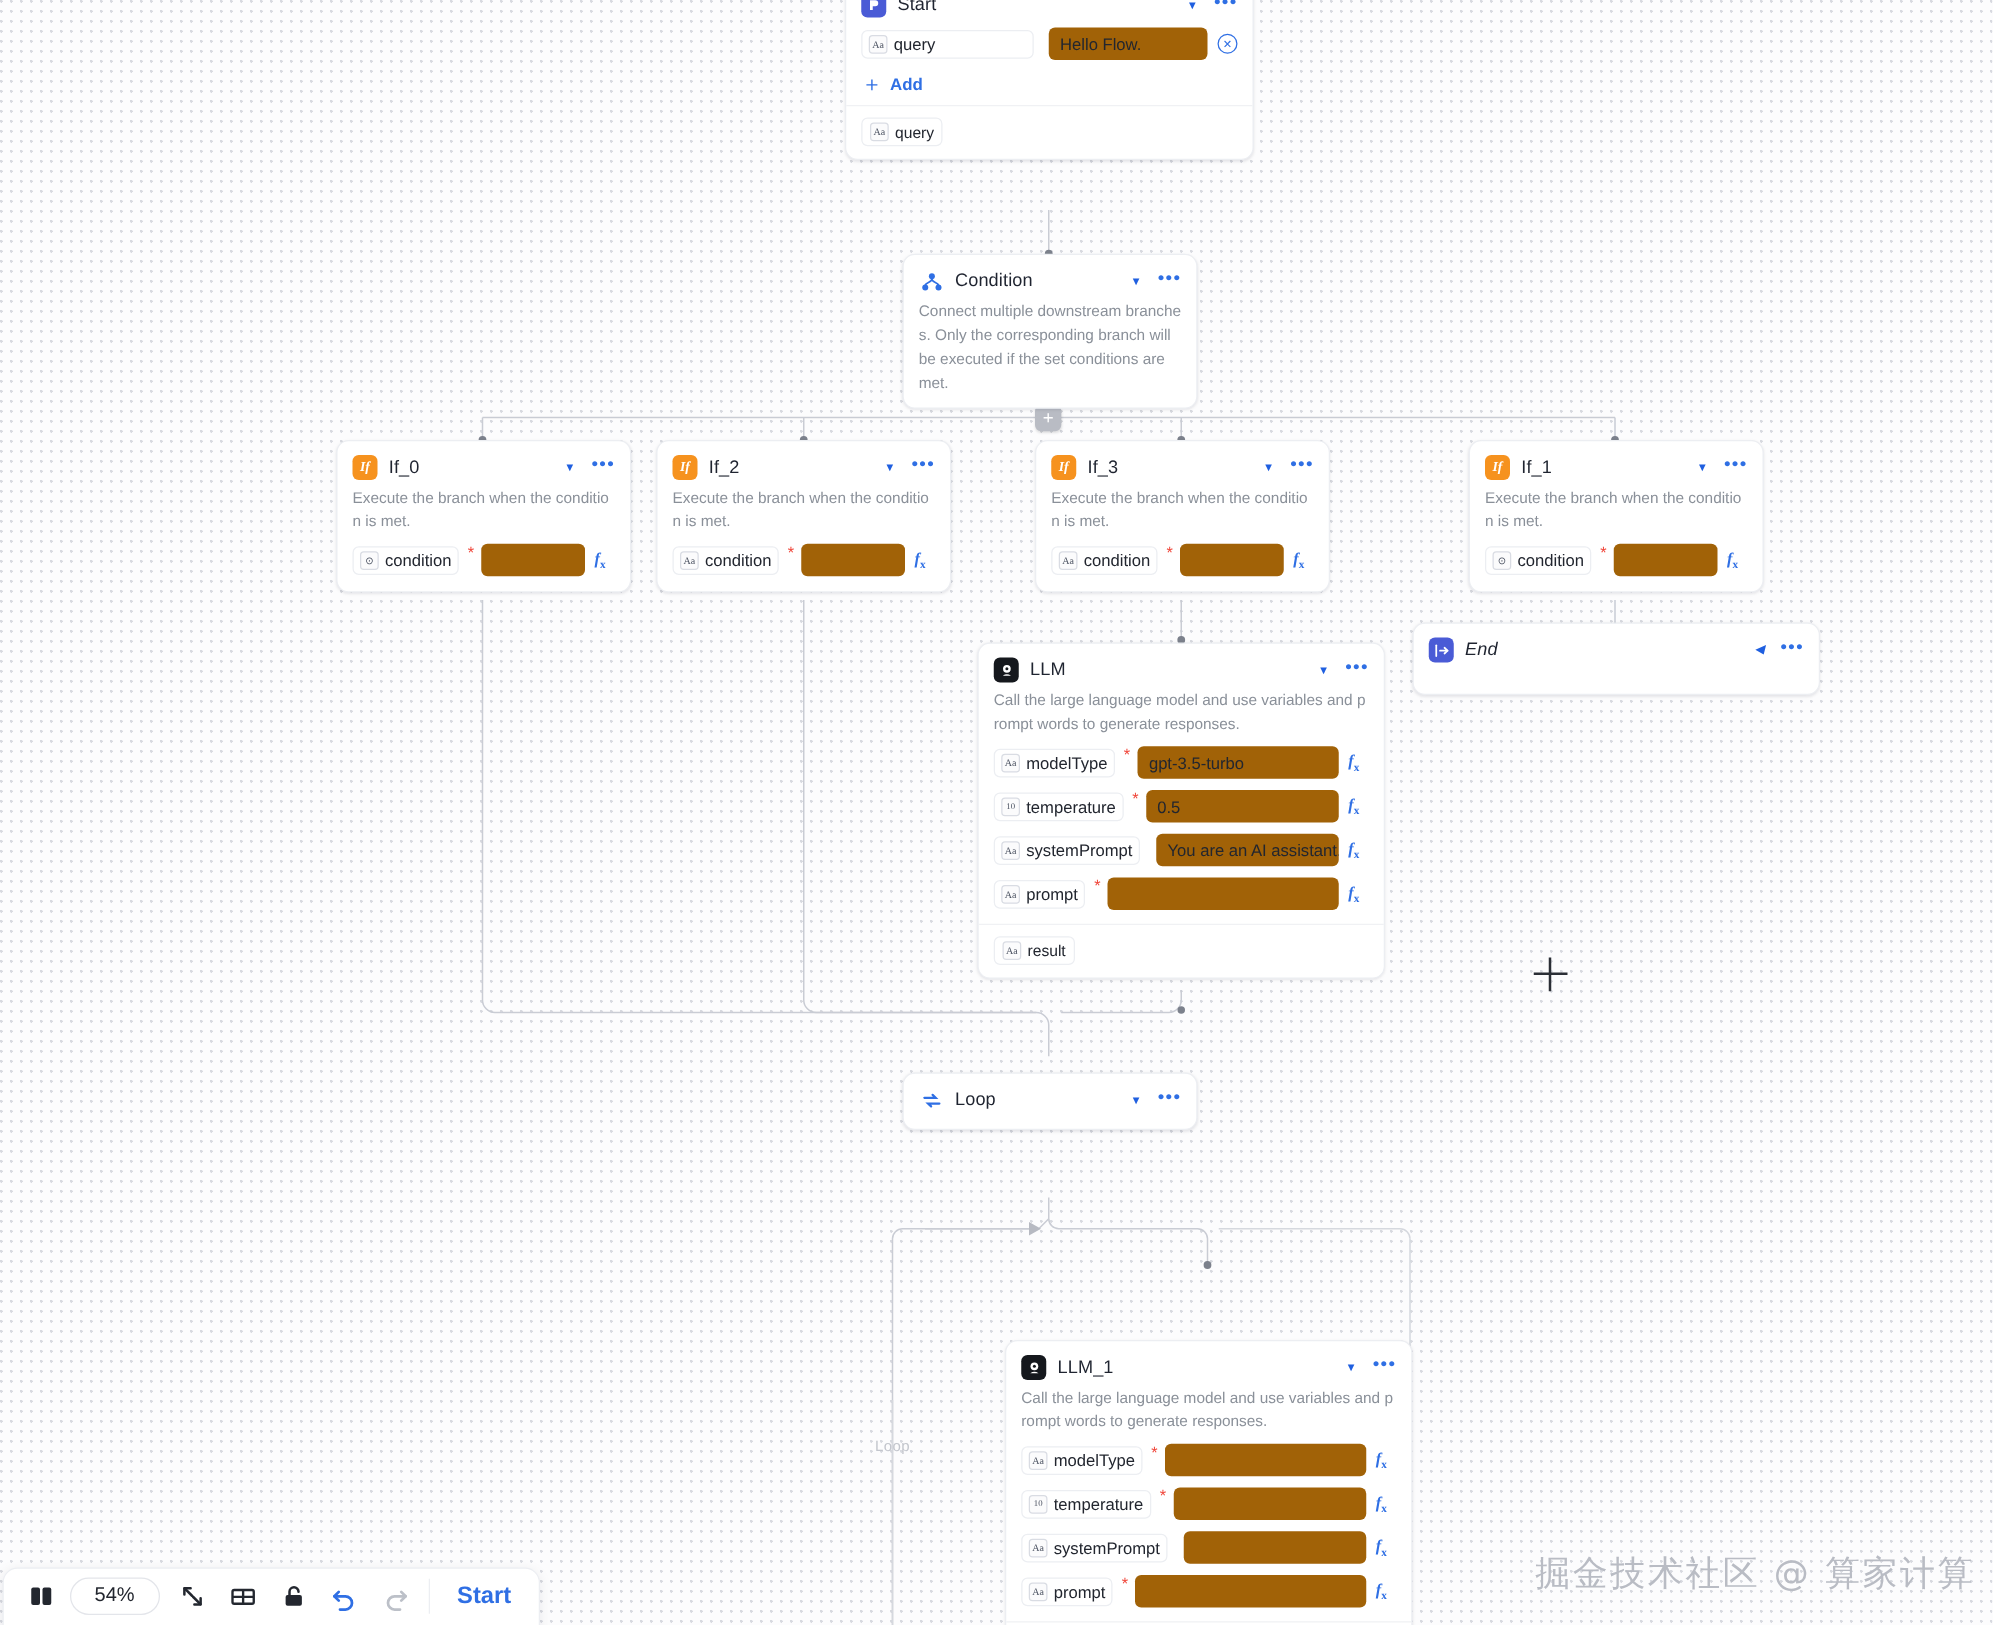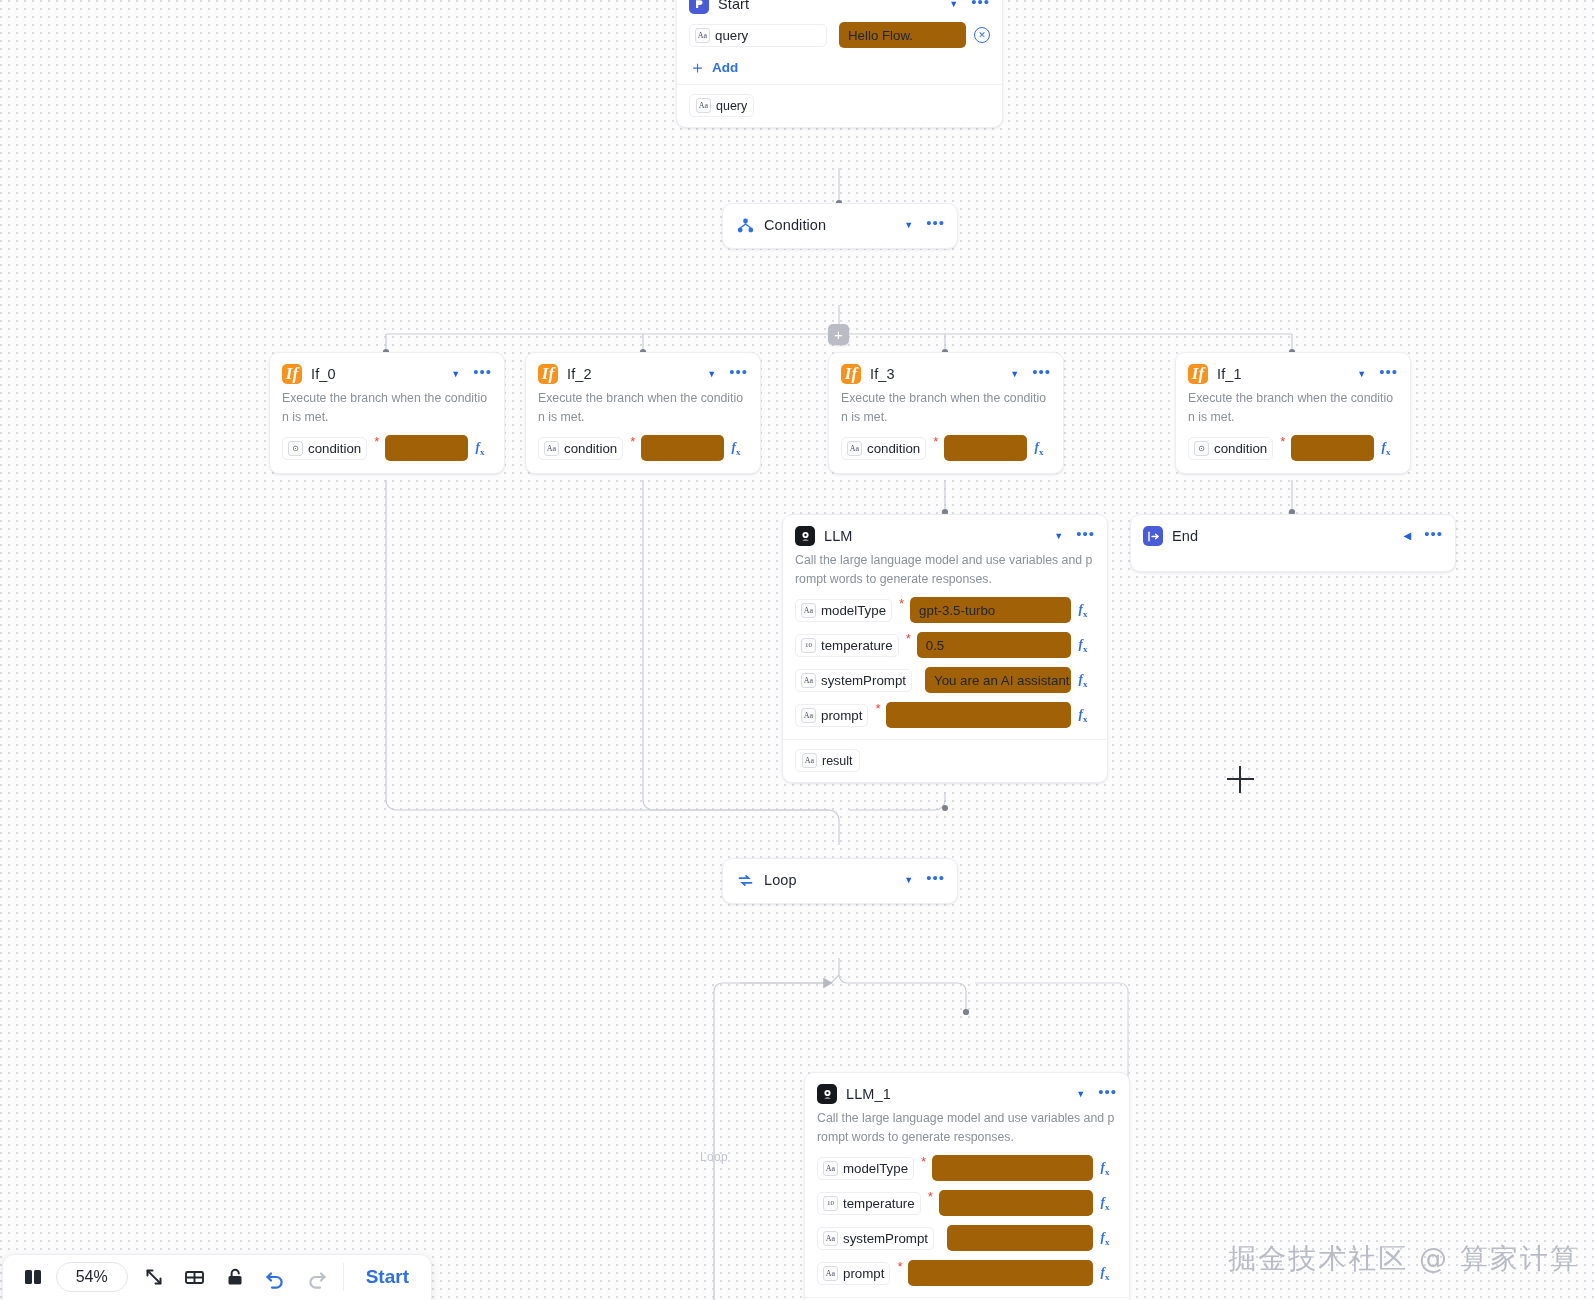--- a/index.html
+++ b/index.html
@@ -29,21 +29,21 @@
     box-shadow: 0 1px 3px rgba(16,24,40,.06), 0 1px 2px rgba(16,24,40,.04);
     padding: 10px 12px 10px 12px;
   }
   .node-head {
     display: flex; align-items: center; gap: 9px;
     height: 22px; margin-bottom: 2px;
   }
   .nicon {
     width: 20px; height: 20px; border-radius: 5px;
     display: flex; align-items: center; justify-content: center;
-    flex: 0 0 auto; color: #fff; font-size: 17px; font-weight: bold;
+    flex: 0 0 auto; color: #fff; font-size: 11px; font-weight: bold;
   }
   .nicon svg { display:block; }
   .ntitle {
     font-size: 14.5px; color: #1f2430; letter-spacing: .1px;
     flex: 1 1 auto; white-space: nowrap; overflow: hidden;
   }
   .caret {
     color: #1f5fe0; font-size: 9px; line-height: 1; margin-right: 4px;
     user-select: none;
   }
@@ -256,20 +256,21 @@
           <circle cx="8.5" cy="4" r="2.4"></circle>
             <circle cx="3.2" cy="13" r="2.4"></circle>
             <circle cx="13.8" cy="13" r="2.4"></circle>
           <path d="M8.5 6.2c0 3-5.3 2.6-5.3 5.3M8.5 6.2c0 3 5.3 2.6 5.3 5.3" stroke="#2f6fe4" stroke-width="1.4" fill="none"></path>
         </svg>
       </span>
       <span class="ntitle">Condition</span>
       <span class="caret">▼</span>
       <span class="dots">•••</span>
     </div>
+    <div class="ndesc" style="margin-bottom:0;">Connect multiple downstream branches. Only the corresponding branch will be executed if the set conditions are met.</div>
   </div>
 
   <div class="node" style="left:269px; top:352px; width:236px;">
     <div class="node-head">
       <span class="nicon" style="background:#f6921e;font-style:italic;font-family:'Liberation Serif',serif;">If</span>
       <span class="ntitle">If_0</span>
       <span class="caret">▼</span>
       <span class="dots">•••</span>
     </div>
     <div class="ndesc">Execute the branch when the condition is met.</div>
@@ -396,21 +397,21 @@
       <div class="fx">f<sub>x</sub></div>
     </div>
 
     <div class="outsep"></div>
     <div class="outchip">
       <span class="tchip">Aa</span>
       <span>result</span>
     </div>
   </div>
 
-  <div class="node" style="left:1130px; top:514px; width:326px; padding-bottom:22px;">
+  <div class="node" style="left:1130px; top:498px; width:326px; padding-bottom:22px;font-style:italic;">
     <div class="node-head">
       <span class="nicon" style="background:#4a5bd6;">
         <svg width="13" height="13" viewBox="0 0 13 13" fill="none" stroke="#fff" stroke-width="1.4" stroke-linecap="round" stroke-linejoin="round">
           <path d="M2 2.2v8.6"></path>
             <path d="M5 6.5h6"></path>
             <path d="M8.6 4.2l2.4 2.3-2.4 2.3"></path>
         </svg>
       </span>
       <span class="ntitle">End</span>
       <span class="caret" style="font-size:10px;">◀</span>

